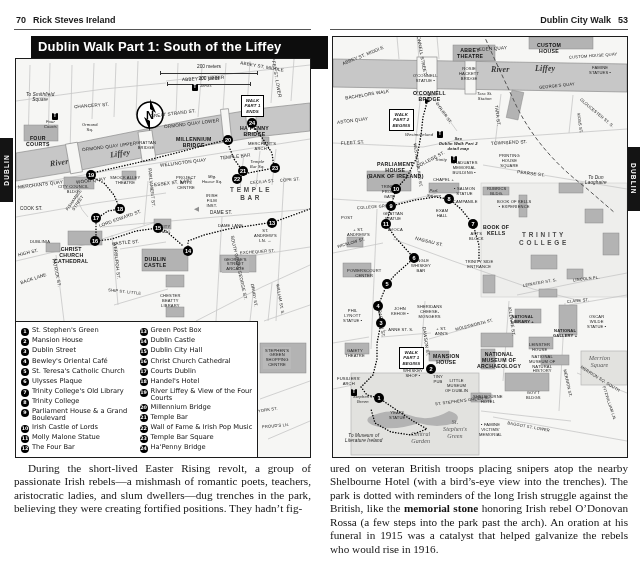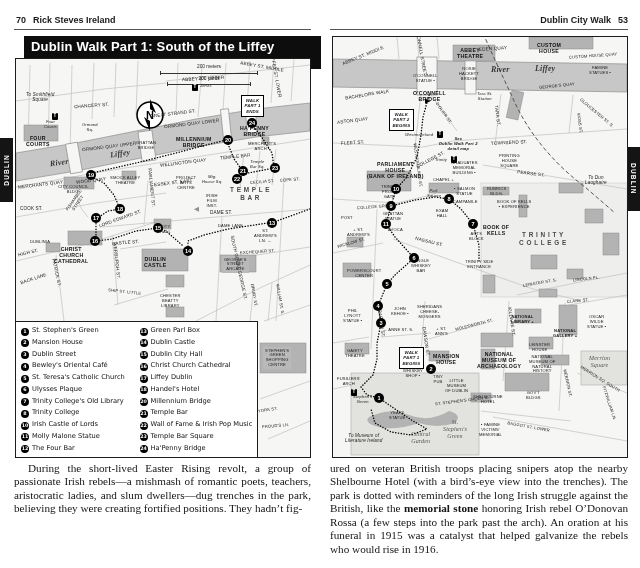--- a/index.html
+++ b/index.html
@@ -66,21 +66,21 @@
   </div>
   <div class="tab" style="left:627px;top:147px;">
     <span>DUBLIN</span>
   </div>
 
   <div class="pg-header" style="left:16px;top:15px;">
     <span>70</span><span class="gap"></span><span>Rick Steves Ireland</span>
   </div>
   <div class="rule" style="left:14px;top:29px;width:297px;"></div>
 
-  <div class="title-bar" style="left:24px;top:36px;width:290px;height:33px;">Dublin Walk Part 1: South of the Liffey</div>
+  <div class="title-bar" style="left:31px;top:36px;width:290px;height:33px;">Dublin Walk Part 1: South of the Liffey</div>
 
   <div class="map" id="left-map" style="left:15px;top:58px;width:294px;height:398px;">
     <svg width="294" height="398" viewBox="0 0 294 398">
       <rect width="294" height="398" fill="#f6f6f4"></rect>
       <g stroke="#c6c6c6" stroke-width="0.8" fill="none">
         <path d="M0,42 L88,30 L150,24"></path>
           <path d="M14,6 L12,88"></path>
           <path d="M34,4 L32,90"></path>
         <path d="M56,6 L54,96"></path>
           <path d="M78,4 L76,60"></path>
@@ -191,56 +191,64 @@
           </div>
           <div class="leg-item">
             <span class="leg-num">7</span>
             <span>Trinity College's Old Library</span>
           </div>
           <div class="leg-item">
             <span class="leg-num">8</span>
             <span>Trinity College</span>
           </div>
           <div class="leg-item">
+            <span class="leg-num">9</span>
+            <span>Parliament House &amp; a Grand Boulevard</span>
+          </div>
+          <div class="leg-item">
             <span class="leg-num">10</span>
             <span>Irish Castle of Lords</span>
           </div>
           <div class="leg-item">
             <span class="leg-num">11</span>
             <span>Molly Malone Statue</span>
           </div>
           <div class="leg-item">
             <span class="leg-num">12</span>
             <span>The Four Bar</span>
           </div>
         </div>
       <div class="leg-col" id="leg-col2">
           <div class="leg-item">
             <span class="leg-num">13</span>
-            <span>Green Parl Box</span>
+            <span>Green Post Box</span>
           </div>
           <div class="leg-item">
             <span class="leg-num">14</span>
             <span>Dublin Castle</span>
           </div>
           <div class="leg-item">
             <span class="leg-num">15</span>
             <span>Dublin City Hall</span>
           </div>
           <div class="leg-item">
             <span class="leg-num">16</span>
             <span>Christ Church Cathedral</span>
           </div>
           <div class="leg-item">
             <span class="leg-num">17</span>
-            <span>Liffey Dublin</span>
+            <span>Courts Dublin</span>
           </div>
           <div class="leg-item">
             <span class="leg-num">18</span>
             <span>Handel's Hotel</span>
+          </div>
+          <div class="leg-item">
+            <span class="leg-num">19</span>
+            <span>River Liffey &amp; View of the Four Courts</span>
           </div>
           <div class="leg-item">
             <span class="leg-num">20</span>
             <span>Millennium Bridge</span>
           </div>
           <div class="leg-item">
             <span class="leg-num">21</span>
             <span>Temple Bar</span>
           </div>
           <div class="leg-item">

